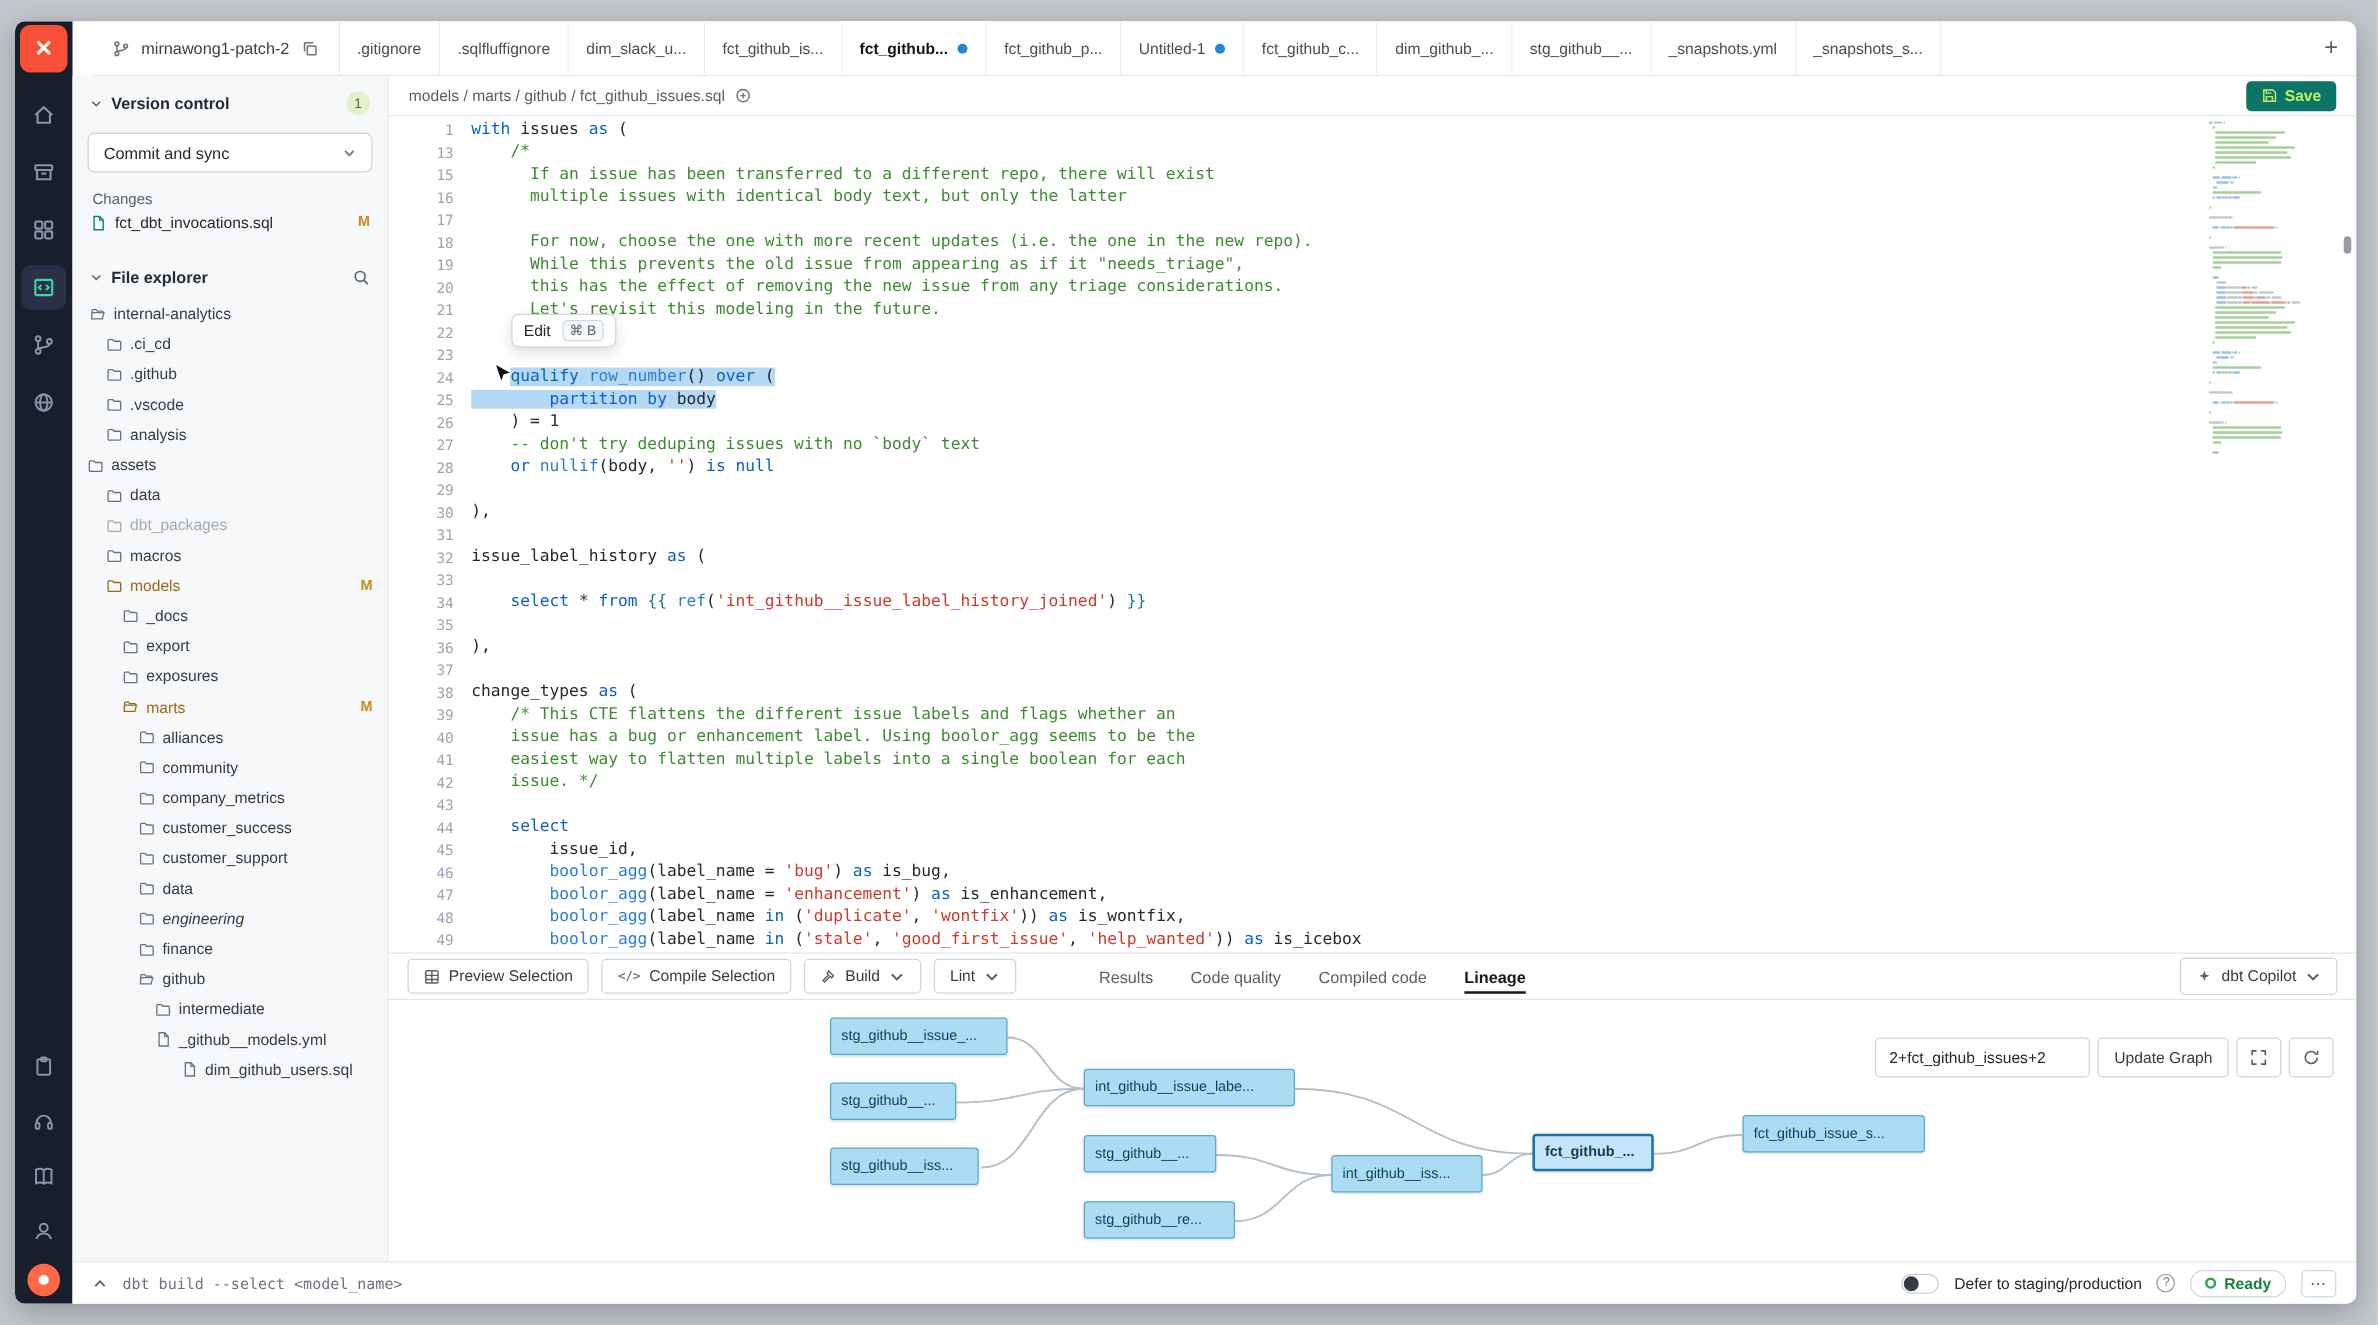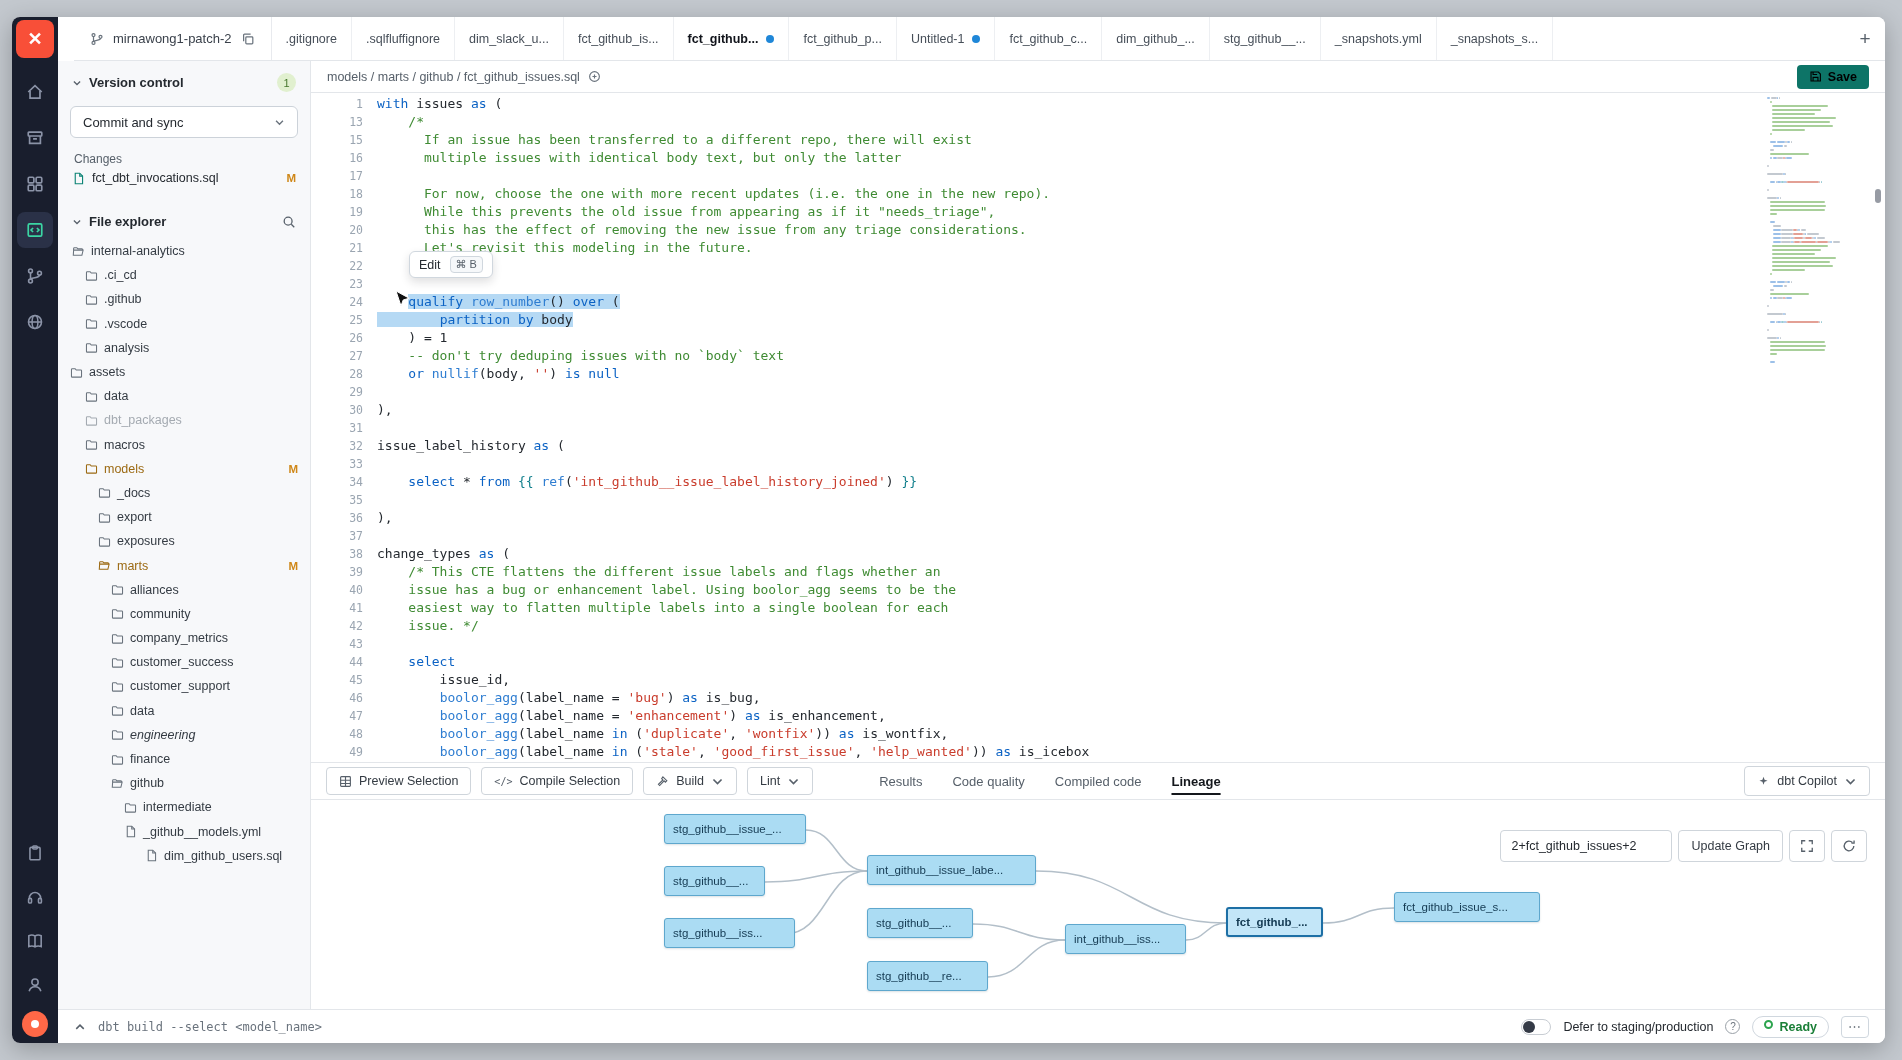--- a/index.html
+++ b/index.html
@@ -57,21 +57,21 @@
   .trow { display:flex; align-items:center; gap:6px; height:24.2px; font-size:12.5px; color:#343b43; padding-right:12px; }
   .trow .ticon { display:flex; color:#6a737d; } .trow .ticon svg { width:13px; height:13px; }
   .trow.muted, .trow.muted .ticon { color:#a4aab1; }
   .trow.modified, .trow.modified .ticon { color:#9c6a13; }
 
   
   .main { flex:1; display:flex; flex-direction:column; min-width:0; background:#fff; }
   .crumbbar { height:32px; flex:none; border-bottom:1px solid #e3e6ea; display:flex; align-items:center; padding:0 16px; gap:8px; }
   .crumb { font-size:12.5px; color:#57606a; }
   .crumb-link { color:#6a737d; display:flex; } .crumb-link svg { width:13px; height:13px; }
-  .save-btn { margin-left:auto; height:24px; background:#0d7467; color:#000000; border:none; border-radius:4px;
+  .save-btn { margin-left:auto; height:24px; background:#0d7467; color:#bef264; border:none; border-radius:4px;
     display:flex; align-items:center; gap:6px; padding:0 12px; font-size:12.5px; font-weight:600; }
   .save-btn svg { width:13px; height:13px; }
 
   
   .editor { flex:1; position:relative; overflow:hidden; font-family:"DejaVu Sans Mono", monospace; }
   .codewrap { position:absolute; inset:0; padding-top:2px; }
   .line { display:flex; height:18px; line-height:18px; }
   .ln { width:52px; flex:none; text-align:right; color:#9aa5b1; font-size:11.5px; }
   .lt { margin-left:14px; white-space:pre; font-size:13px; color:#24292f; }
   .t-k { color:#0b62c4; } .t-p { color:#24292f; } .t-c { color:#3f8b33; }
@@ -123,21 +123,21 @@
   
   .statusbar { height:34px; flex:none; border-top:1px solid #e3e6ea; background:#fff; display:flex; align-items:center; padding:0 16px; gap:12px; }
   .sb-chev { color:#57606a; display:flex; } .sb-chev svg { width:12px; height:12px; }
   .sb-cmd { font-family:"DejaVu Sans Mono", monospace; font-size:12px; color:#6a737d; }
   .sb-right { margin-left:auto; display:flex; align-items:center; gap:12px; }
   .toggle { width:30px; height:16px; border-radius:8px; background:#fff; border:1px solid #c8cdd3; position:relative; }
   .toggle::after { content:""; position:absolute; left:1px; top:1px; width:12px; height:12px; border-radius:50%; background:#343a46; }
   .sb-defer { font-size:12.5px; color:#24292f; }
   .sb-help { width:15px; height:15px; border-radius:50%; border:1px solid #9aa1a8; color:#6a737d; font-size:10px;
     display:flex; align-items:center; justify-content:center; }
-  .ready-pill { display:flex; gap:6px; border:1px solid #d0d7de; border-radius:999px; padding:3px 11px; }
+  .ready-pill { display:flex; align-items:center; gap:6px; border:1px solid #d0d7de; border-radius:999px; padding:3px 11px; }
   .ready-dot { width:9px; height:9px; border-radius:50%; border:2px solid #2da44e; }
   .ready-label { font-size:12.5px; color:#1a7f37; font-weight:600; }
   .sb-menu { width:28px; height:22px; border:1px solid #d0d7de; border-radius:4px; color:#57606a;
     display:flex; align-items:center; justify-content:center; font-size:13px; letter-spacing:1px; line-height:0; }
 </style>
 </head>
 <body>
 
 <div class="window">
 
@@ -833,21 +833,21 @@
               <path d="M474 134 C 515 134, 515 71, 556 71" fill="none" stroke="#b3bfc9" stroke-width="1.5"></path>
               <path d="M725 71 C 820 71, 820 123, 915 123" fill="none" stroke="#b3bfc9" stroke-width="1.5"></path>
               <path d="M662 124 C 708 124, 708 140, 754 140" fill="none" stroke="#b3bfc9" stroke-width="1.5"></path>
               <path d="M677 177 C 715.5 177, 715.5 140, 754 140" fill="none" stroke="#b3bfc9" stroke-width="1.5"></path>
               <path d="M875 140 C 895 140, 895 123, 915 123" fill="none" stroke="#b3bfc9" stroke-width="1.5"></path>
               <path d="M1012 123 C 1047.5 123, 1047.5 108, 1083 108" fill="none" stroke="#b3bfc9" stroke-width="1.5"></path>
             </svg>
           <div id="nodes">
               <div class="lnode" style="left: 353px; top: 14px; width: 142px;">stg_github__issue_...</div>
               <div class="lnode" style="left: 353px; top: 66px; width: 101px;">stg_github__...</div>
-              <div class="lnode" style="left: 353px; top: 118px; width: 131px;">stg_github__iss...</div>
+              <div class="lnode" style="left: 353px; top: 118px; width: 119px;">stg_github__iss...</div>
               <div class="lnode" style="left: 556px; top: 55px; width: 169px;">int_github__issue_labe...</div>
               <div class="lnode" style="left: 556px; top: 108px; width: 106px;">stg_github__...</div>
               <div class="lnode" style="left: 556px; top: 161px; width: 121px;">stg_github__re...</div>
               <div class="lnode" style="left: 754px; top: 124px; width: 121px;">int_github__iss...</div>
               <div class="lnode selected" style="left: 915px; top: 107px; width: 97px;">fct_github_...</div>
               <div class="lnode" style="left: 1083px; top: 92px; width: 146px;">fct_github_issue_s...</div>
             </div>
           <div class="lineage-controls">
             <input class="lg-input" value="2+fct_github_issues+2" style="">
             <button class="lg-btn">Update Graph</button>

